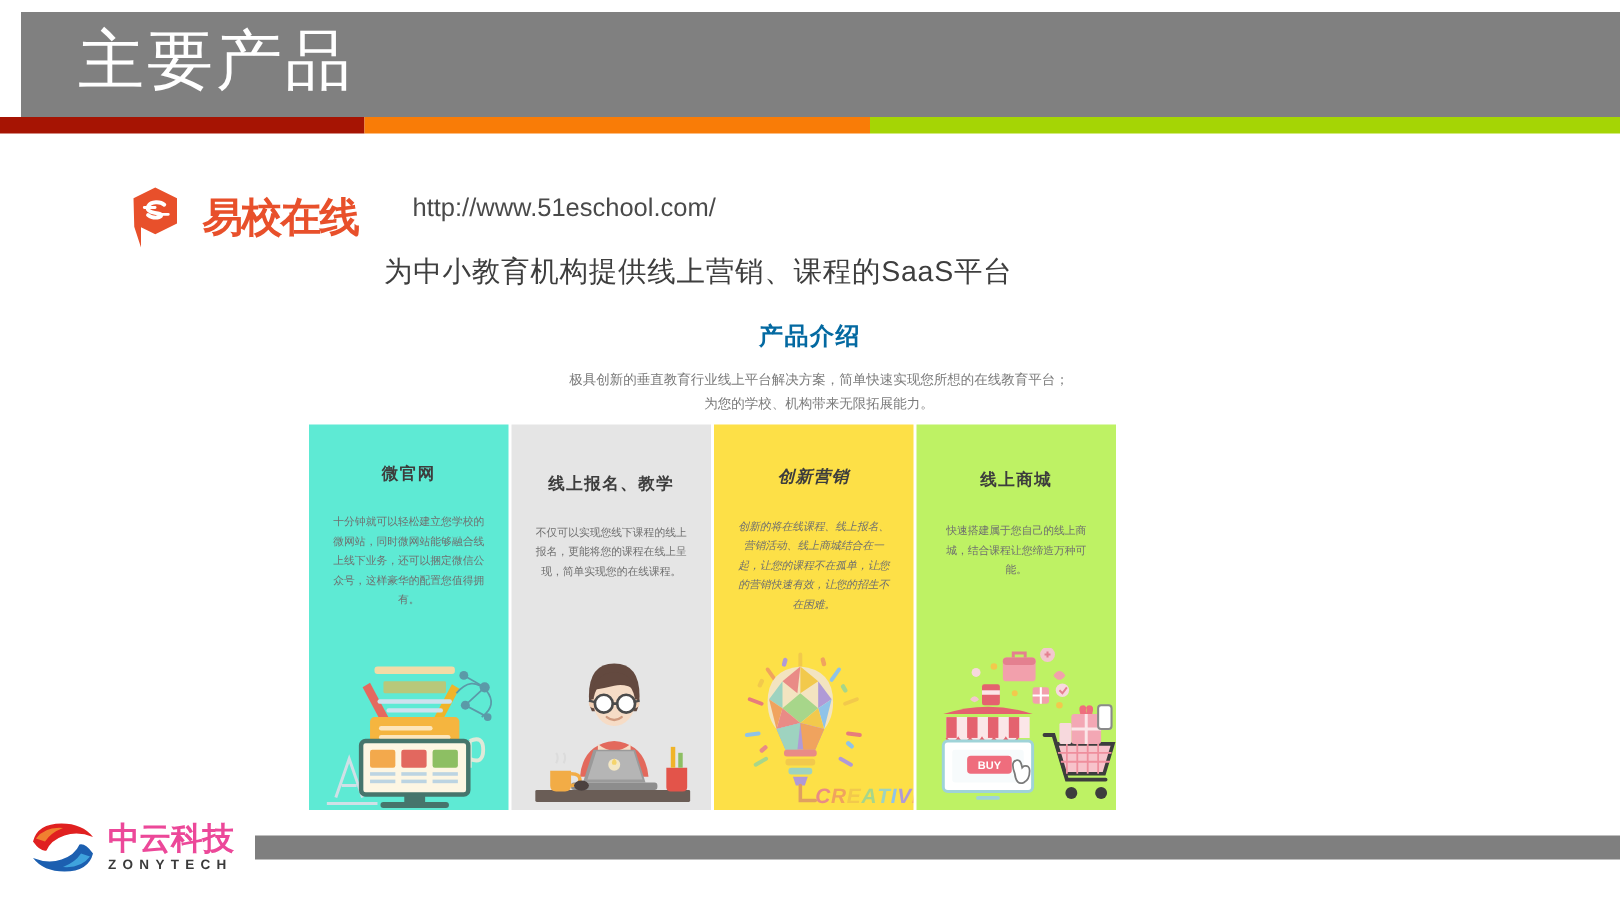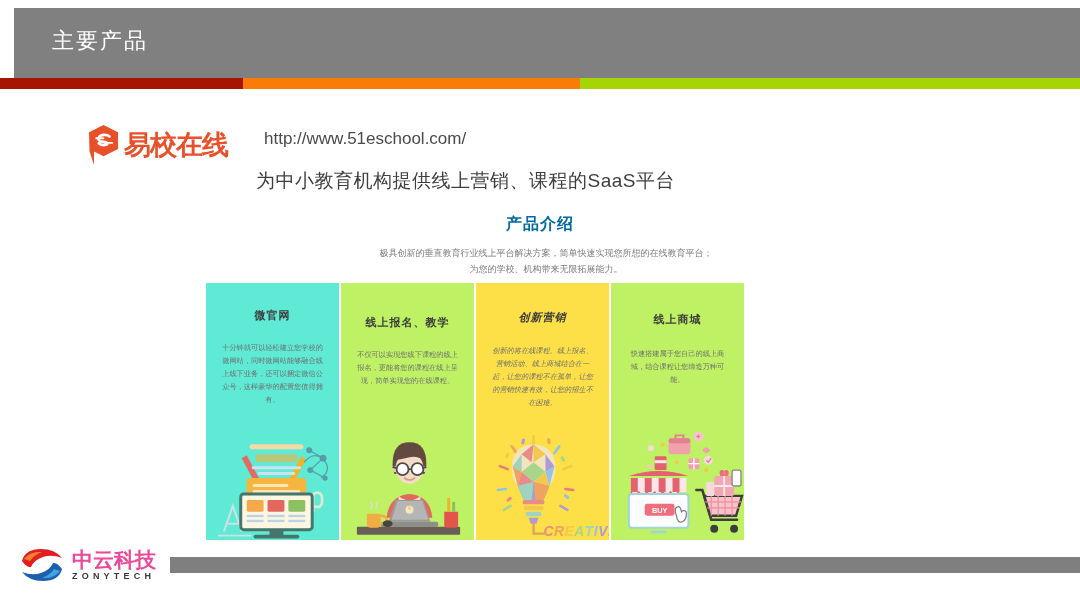--- a/index.html
+++ b/index.html
@@ -10,39 +10,39 @@
     overflow:hidden;position:relative;
   }
 
   
   #slide-header{
     position:absolute;left:14px;top:8px;width:1066px;height:70px;
     background:#808080;
   }
   #page-title{
     position:absolute;left:52px;top:20px;
-    font-size:22px;color:#ffffff;letter-spacing:2px;
+    font-size:44px;color:#ffffff;letter-spacing:2px;
     font-weight:400;line-height:42px;
     white-space:nowrap;
   }
   #accent-bar{
     position:absolute;left:0;top:78px;width:1080px;height:11px;
     display:flex;
   }
   #accent-bar .seg{height:100%;}
   #accent-seg-red{width:243px;background:#a61403;}
   #accent-seg-orange{width:337px;background:#f97c07;}
   #accent-seg-green{flex:1;background:#a5d505;}
 
   
   #brand-row{
     position:absolute;left:84px;top:124px;
     display:flex;align-items:flex-start;
   }
-  #brand-logo{display:flex;align-items:center;gap:0;text-align:center;}
+  #brand-logo{display:flex;align-items:center;gap:11px;text-align:center;}
   #brand-mark{
     width:40px;height:42px;position:relative;flex:none;
   }
   #brand-mark .hexbub{
     position:absolute;left:0;top:0;width:40px;height:42px;
   }
   #brand-name{
     font-size:27px;font-weight:bold;color:#e8502b;
     letter-spacing:-1px;line-height:30px;white-space:nowrap;
   }
@@ -187,21 +187,21 @@
         <rect x="62" y="83" width="17" height="2.4" fill="#bcd4e2"></rect>
         <rect x="62" y="88" width="17" height="2.4" fill="#bcd4e2"></rect>
         <rect x="83" y="83" width="17" height="2.4" fill="#bcd4e2"></rect>
         <rect x="83" y="88" width="17" height="2.4" fill="#bcd4e2"></rect>
         <rect x="64" y="98" width="14" height="6" fill="#46756c"></rect>
         <rect x="48" y="103" width="46" height="4" rx="2" fill="#46756c"></rect>
       </svg>
     </div>
   </div>
 
-  <div class="card" style="background:#bef264;">
+  <div class="card" style="background:#e5e5e5;">
     <div class="card-title" style="margin-top:32px;">线上报名、教学</div>
     <div class="card-body" style="margin-top:18px;">不仅可以实现您线下课程的线上报名，更能将您的课程在线上呈现，简单实现您的在线课程。</div>
     <div class="card-art">
       <svg viewBox="0 0 134 108" xmlns="http://www.w3.org/2000/svg">
 
         <path d="M52 32 q0 -22 17 -22 q17 0 17 22 q0 6 -2 10 h-30 q-2 -4 -2 -10 z" fill="#63493f"></path>
 
         <ellipse cx="69" cy="36" rx="14" ry="16" fill="#f6dcc6"></ellipse>
 
         <circle cx="55" cy="37" r="3" fill="#f1cfb4"></circle>

